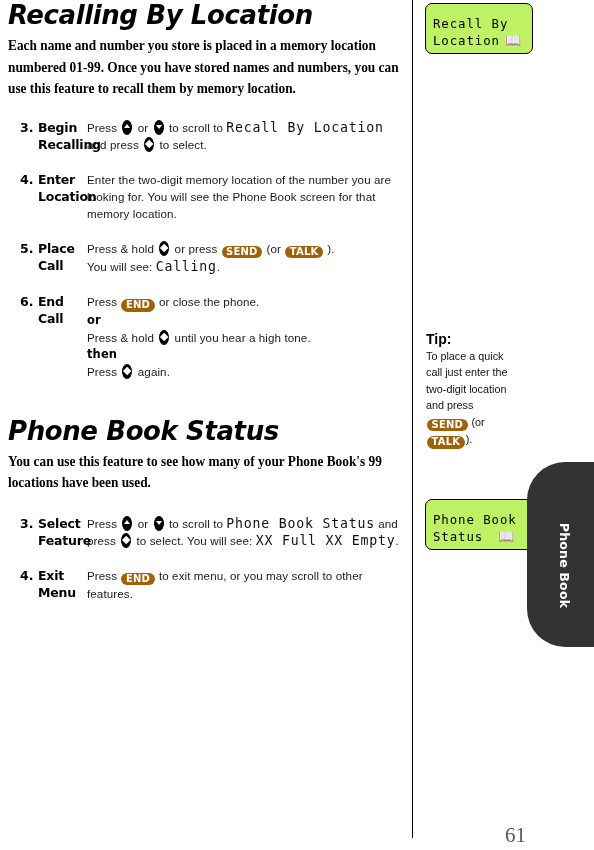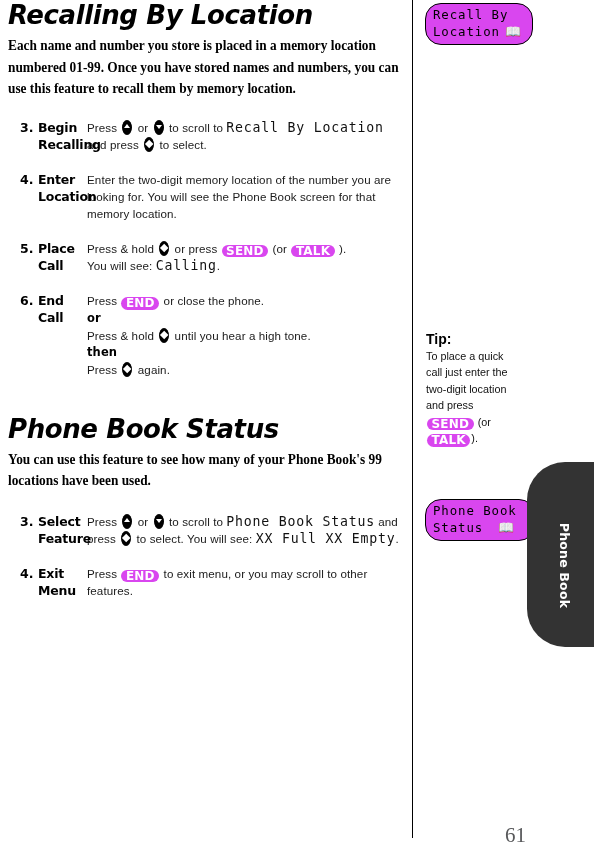--- a/index.html
+++ b/index.html
@@ -150,25 +150,25 @@
     top: 4px;
     margin-left: -3.2px;
     width: 6.4px;
     height: 6.4px;
     background: #fff;
     transform: rotate(45deg);
   }
 
   .btn-pill {
     display: inline-block;
-    background: #d946ef;
+    background: #a16207;
     color: #fff;
     font-family: "DejaVu Sans", sans-serif;
     font-weight: bold;
-    font-size: 12px;
+    font-size: 10px;
     letter-spacing: 0.2px;
     line-height: 12.5px;
     height: 12.5px;
     padding: 0 4.5px;
     border-radius: 7px;
     vertical-align: -2px;
     margin: 0 1px;
     text-align: center;
   }
 
@@ -177,24 +177,24 @@
     position: absolute;
     left: 413px;
     top: 0;
     width: 181px;
     height: 850px;
   }
 
   .lcd-box {
     position: absolute;
     border: 1.6px solid #000;
-    border-radius: 16px;
-    background: #d946ef;
+    border-radius: 7px;
+    background: #bef264;
     box-sizing: border-box;
-    padding: 2px 6px 4px 7px;
+    padding: 11px 6px 4px 7px;
   }
   .lcd-box .lcd-line {
     font-family: "DejaVu Sans Mono", monospace;
     font-size: 12.4px;
     letter-spacing: 0.9px;
     line-height: 17px;
     color: #000;
     white-space: nowrap;
   }
   .lcd-line .bookglyph {

